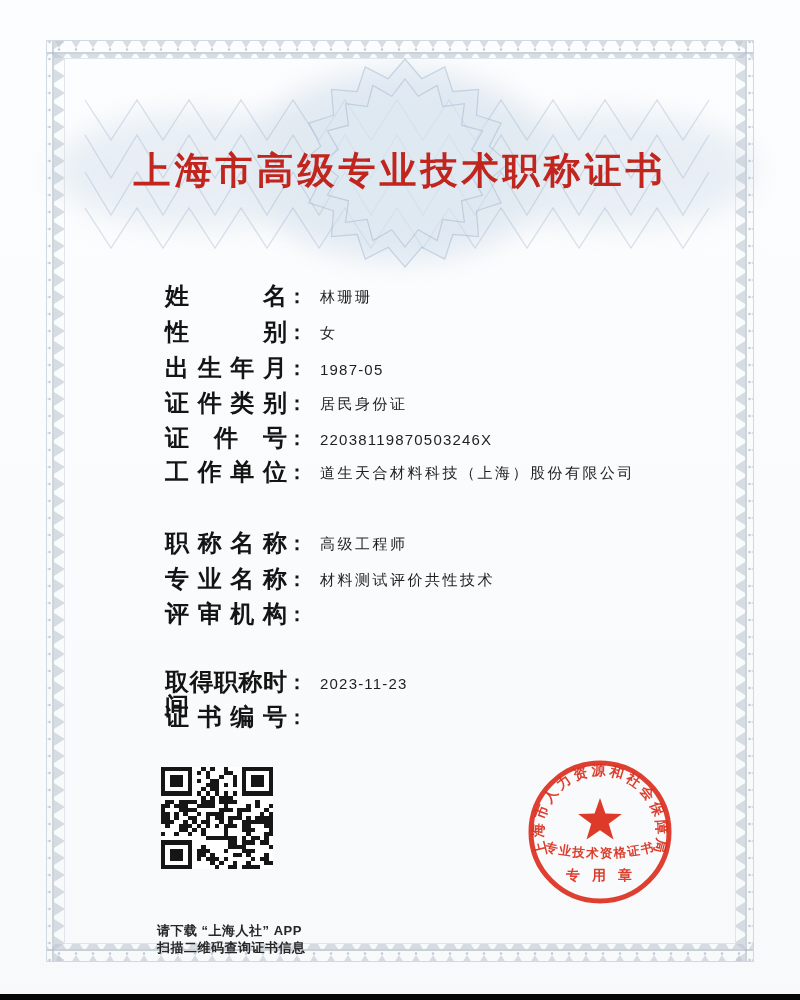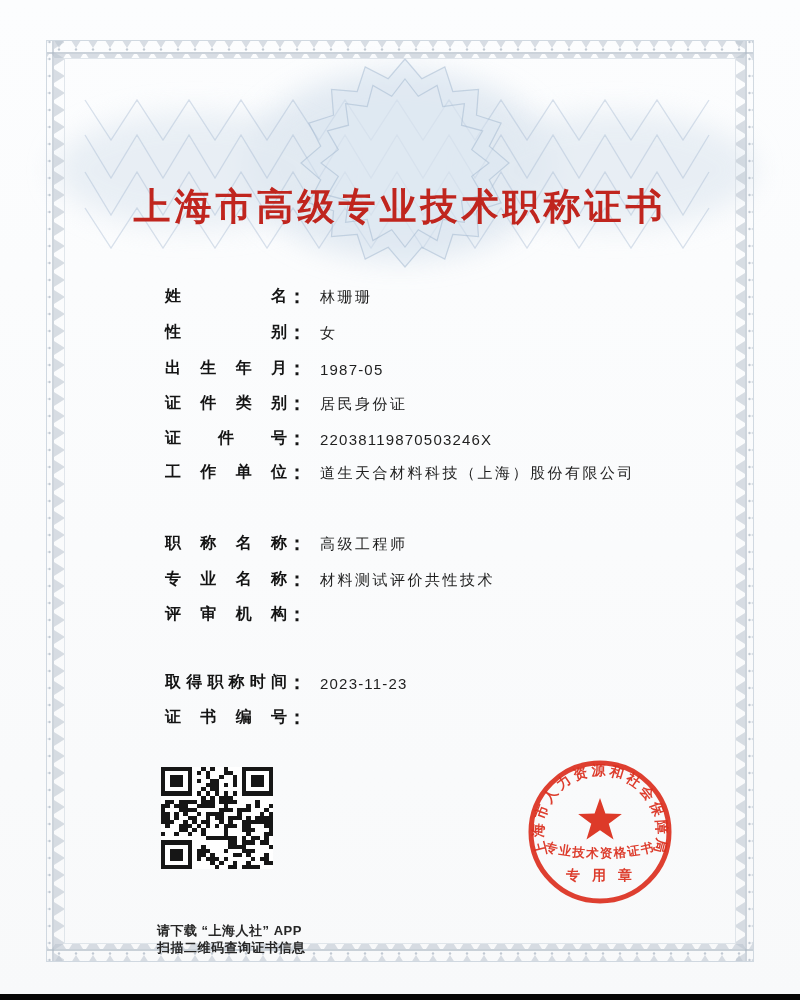--- a/index.html
+++ b/index.html
@@ -5,24 +5,24 @@
   html,body{margin:0;padding:0;background:#e8e8e8;}
   .page{position:relative;width:800px;height:1000px;margin:0 auto;overflow:hidden;
         background:linear-gradient(180deg,#fcfdfe 0%,#fafbfc 55%,#f8f9fa 100%);
         font-family:"Liberation Sans",sans-serif;color:#141414;}
   
   .wm{position:absolute;top:0;left:0;pointer-events:none;}
   
   .frame{position:absolute;top:0;left:0;pointer-events:none;}
   
   .title{position:absolute;top:146px;left:0;width:800px;text-align:center;
-         font-size:37px;font-weight:700;letter-spacing:4px;color:#c0251e;white-space:nowrap;margin-top:36px;}
+         font-size:37px;font-weight:700;letter-spacing:4px;color:#c0251e;white-space:nowrap;}
   
   .row{position:absolute;left:165px;display:flex;align-items:flex-start;}
-  .lbl{display:inline-block;width:122px;font-size:16px;font-weight:700;color:#141414;
+  .lbl{display:inline-block;width:122px;font-size:24px;font-weight:700;color:#141414;
        text-align:justify;text-align-last:justify;line-height:24px;}
   .colon{font-size:20px;font-weight:700;color:#141414;margin-right:13px;line-height:24px;}
   .val{font-size:15px;color:#1f1f1f;padding-top:2px;line-height:23px;}
   .val-cjk{font-family:"Liberation Serif",serif;letter-spacing:2.5px;}
   .val-num{font-family:"Liberation Sans",sans-serif;letter-spacing:1.2px;}
   .val-wrap{width:380px;}
   
   .qr{position:absolute;left:161px;top:767px;width:112px;height:102px;background:#fff;
       display:grid;grid-template-columns:repeat(25,1fr);grid-template-rows:repeat(25,1fr);}
   .qr .on{background:#161616;}

